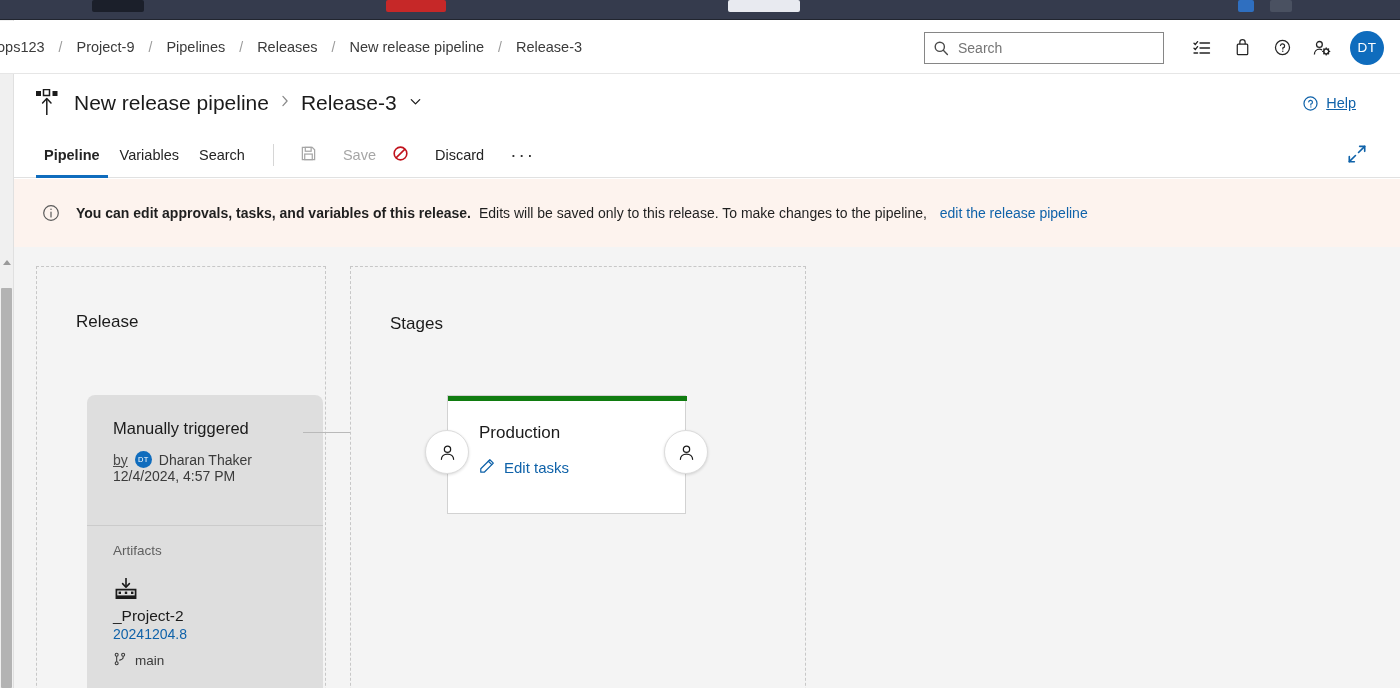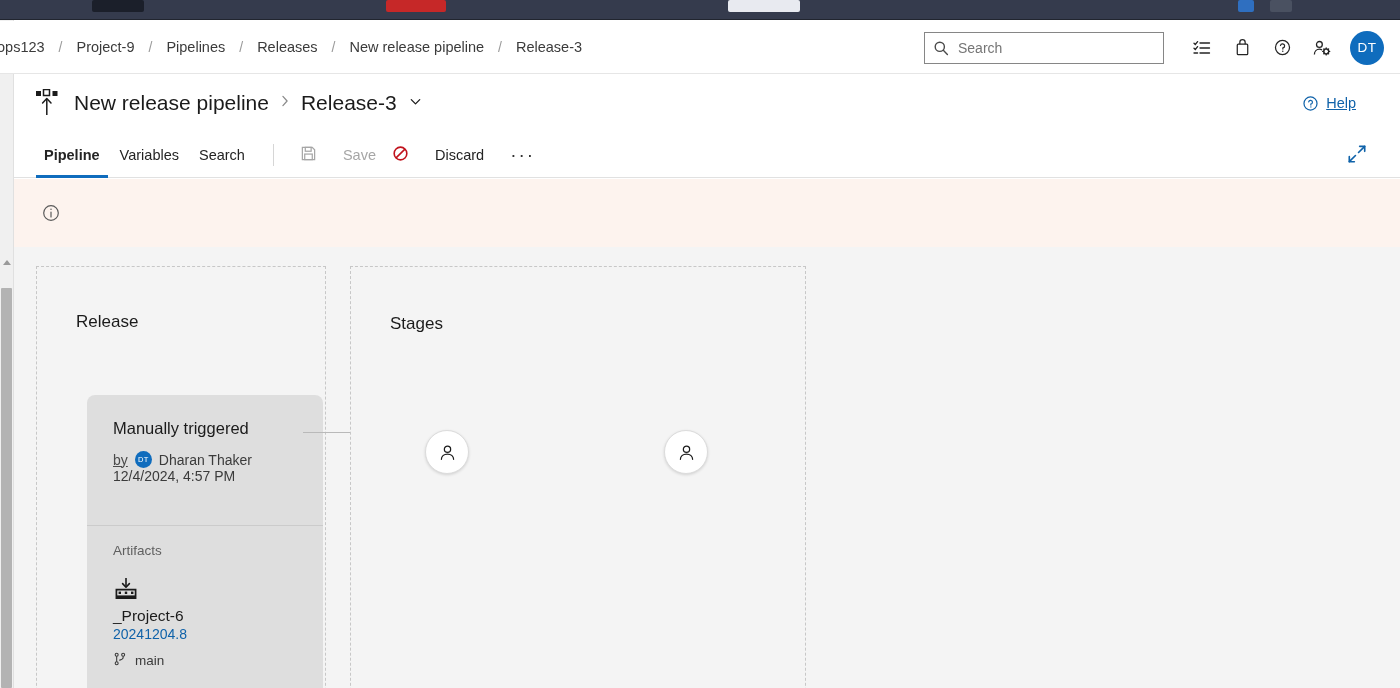--- a/index.html
+++ b/index.html
@@ -367,20 +367,25 @@
   </div>
 
   <div class="banner">
     <span class="banner-icon">
       <svg viewBox="0 0 18 18" width="18" height="18" fill="none" stroke="#5a5a5a" stroke-width="1.2">
         <circle cx="9" cy="9" r="7.3"></circle>
         <line x1="9" y1="8.1" x2="9" y2="13" stroke-linecap="round"></line>
         <circle cx="9" cy="5.3" r="0.75" fill="#5a5a5a" stroke="none"></circle>
       </svg>
     </span>
+    <div class="banner-text">
+      <span class="strong">You can edit approvals, tasks, and variables of this release.</span>
+      <span class="body">Edits will be saved only to this release. To make changes to the pipeline,</span>
+      <a class="link">edit the release pipeline</a>
+    </div>
   </div>
 
   <div class="canvas">
 
     <div class="panel panel-release">
       <div class="panel-title">Release</div>
 
       <div class="release-card">
         <div class="rc-head">
           <div class="rc-title">Manually triggered</div>
@@ -400,21 +405,21 @@
             <svg viewBox="0 0 26 24" width="26" height="24">
               <line x1="13" y1="1" x2="13" y2="9.5" stroke="#1b1b1b" stroke-width="1.6"></line>
               <path d="M9.6 6.6 L13 10.2 L16.4 6.6" fill="none" stroke="#1b1b1b" stroke-width="1.6" stroke-linecap="round" stroke-linejoin="round"></path>
               <path d="M3.4 12.6 h19.2 v8.6 h-19.2 Z" fill="none" stroke="#1b1b1b" stroke-width="1.7"></path>
               <rect x="5.6" y="14.6" width="2.4" height="2.4" fill="#1b1b1b"></rect>
               <rect x="11.8" y="14.6" width="2.4" height="2.4" fill="#1b1b1b"></rect>
               <rect x="18" y="14.6" width="2.4" height="2.4" fill="#1b1b1b"></rect>
               <rect x="3.4" y="18.4" width="19.2" height="2.8" fill="#1b1b1b"></rect>
             </svg>
           </div>
-          <div class="art-name">_Project-6</div>
+          <div class="art-name">_Project-2</div>
           <a class="art-build">20241204.8</a>
           <div class="art-branch">
             <span>
               <svg viewBox="0 0 16 16" width="14" height="14" fill="none" stroke="#3b3b3b" stroke-width="1.25">
                 <circle cx="4.2" cy="3.2" r="1.7"></circle>
                 <circle cx="11.6" cy="3.2" r="1.7"></circle>
                 <circle cx="4.2" cy="12.8" r="1.7"></circle>
                 <line x1="4.2" y1="4.9" x2="4.2" y2="11.1"></line>
                 <path d="M11.6 4.9 v1.5 c0 2.3-2.6 2.6-4.5 3.1"></path>
               </svg>
@@ -423,20 +428,33 @@
           </div>
         </div>
       </div>
     </div>
 
     <div class="connector"></div>
 
     <div class="panel panel-stages">
       <div class="panel-title">Stages</div>
 
+      <div class="stage-card">
+        <div class="stage-top"></div>
+        <div class="stage-name">Production</div>
+        <a class="stage-edit">
+          <span>
+            <svg viewBox="0 0 18 18" width="16" height="16" fill="none" stroke="#0f62a9" stroke-width="1.4" stroke-linecap="round" stroke-linejoin="round">
+              <path d="M12.2 1.9 L16.1 5.8 L5.9 16 L2 16 L2 12.1 Z"></path>
+              <line x1="10.5" y1="3.6" x2="14.4" y2="7.5"></line>
+            </svg>
+          </span>
+          <span>Edit tasks</span>
+        </a>
+      </div>
 
       <div class="approver pre">
         <svg viewBox="0 0 22 22" width="21" height="21" fill="none" stroke="#1b1b1b" stroke-width="1.3">
           <circle cx="11" cy="7.6" r="3.3"></circle>
           <path d="M4.6 18.2 c0-3.5 2.9-5.6 6.4-5.6 s6.4 2.1 6.4 5.6" stroke-linecap="round"></path>
         </svg>
       </div>
 
       <div class="approver post">
         <svg viewBox="0 0 22 22" width="21" height="21" fill="none" stroke="#1b1b1b" stroke-width="1.3">

